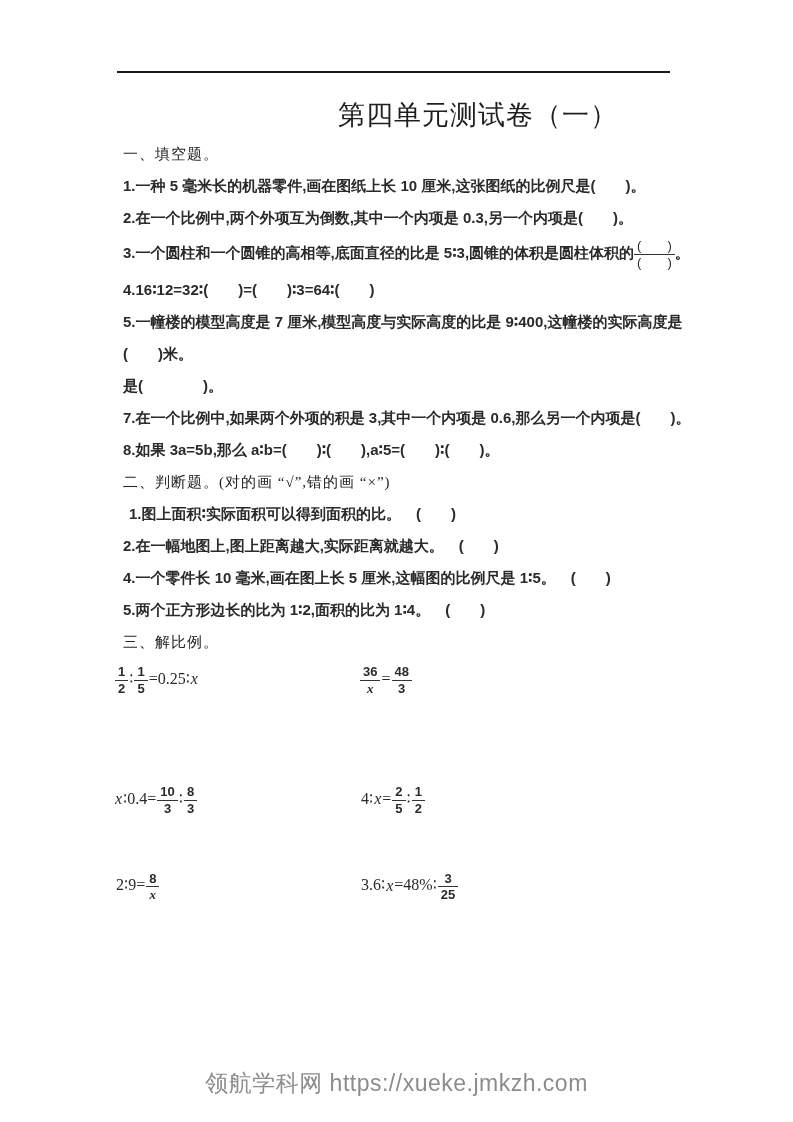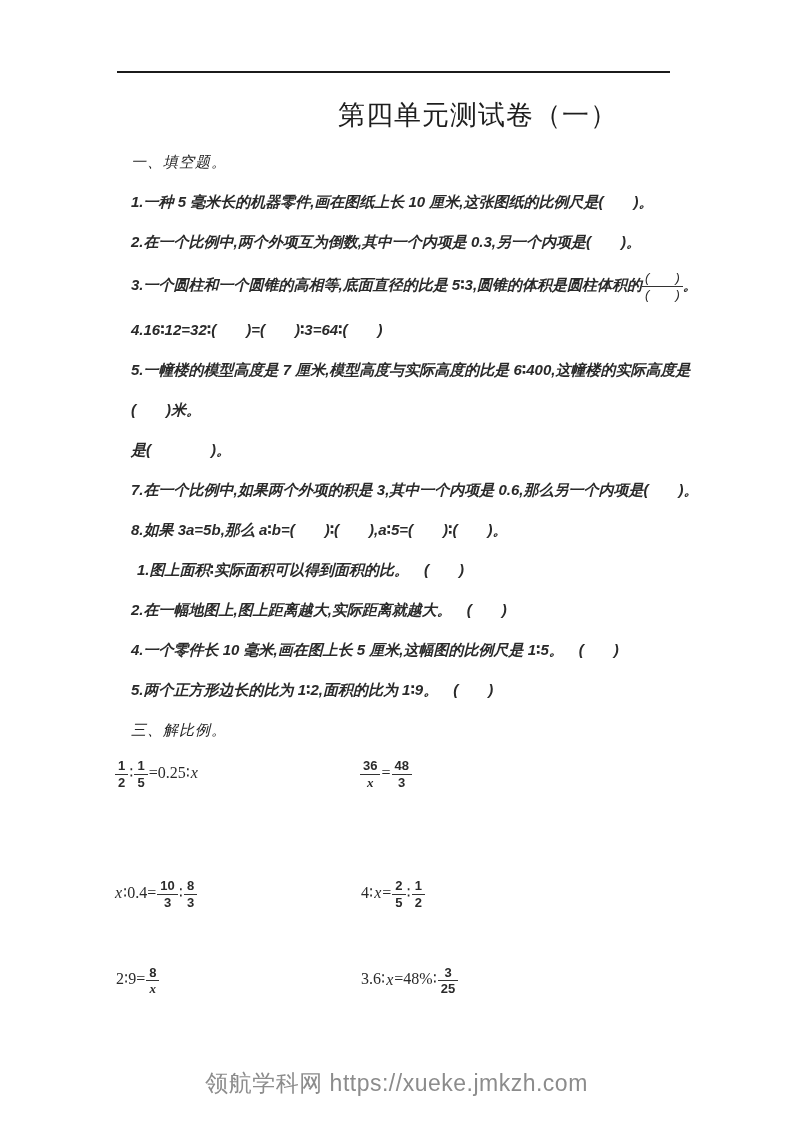--- a/index.html
+++ b/index.html
@@ -34,21 +34,21 @@
     white-space: nowrap;
   }
   .content {
     position: absolute;
     left: 115px;
     top: 134px;
     width: 578px;
     font-size: 15px;
     line-height: 24px;
   }
-  .content p { margin: 16px; white-space: nowrap; font-style: italic; }
+  .content p { margin: 8px; white-space: nowrap; }
   .sec-heading {
     font-family: "Liberation Serif", "DejaVu Serif", serif;
     font-weight: normal;
     letter-spacing: 1px;
     color: #222222;
   }
   .line { font-weight: bold; color: #2a2a2a; }
   .q3-line { margin: 5px 0 9px 0; line-height: 1.1; }
   .indent-sm { padding-left: 6px; }
   
@@ -101,30 +101,31 @@
 
   <h1 class="title">第四单元测试卷（一）</h1>
 
   <div class="content">
 
     <p class="sec-heading">一、填空题。</p>
     <p class="line">1.一种 5 毫米长的机器零件,画在图纸上长 10 厘米,这张图纸的比例尺是(　　)。</p>
     <p class="line">2.在一个比例中,两个外项互为倒数,其中一个内项是 0.3,另一个内项是(　　)。</p>
     <p class="line q3-line"><span>3.一个圆柱和一个圆锥的高相等,底面直径的比是 5∶3,圆锥的体积是圆柱体积的</span><span class="frac blank-frac"><span class="fnum">(　　)</span><span class="fden">(　　)</span></span><span>。</span></p>
     <p class="line">4.16∶12=32∶(　　)=(　　)∶3=64∶(　　)</p>
-    <p class="line">5.一幢楼的模型高度是 7 厘米,模型高度与实际高度的比是 6∶400,这幢楼的实际高度是</p>
+    <p class="line">5.一幢楼的模型高度是 7 厘米,模型高度与实际高度的比是 9∶400,这幢楼的实际高度是</p>
     <p class="line">(　　)米。</p>
     <p class="line">是(　　　　)。</p>
     <p class="line">7.在一个比例中,如果两个外项的积是 3,其中一个内项是 0.6,那么另一个内项是(　　)。</p>
     <p class="line">8.如果 3a=5b,那么 a∶b=(　　)∶(　　),a∶5=(　　)∶(　　)。</p>
 
+    <p class="sec-heading">二、判断题。(对的画 “√”,错的画 “×”)</p>
     <p class="line indent-sm">1.图上面积∶实际面积可以得到面积的比。　(　　)</p>
     <p class="line">2.在一幅地图上,图上距离越大,实际距离就越大。　(　　)</p>
     <p class="line">4.一个零件长 10 毫米,画在图上长 5 厘米,这幅图的比例尺是 1∶5。　(　　)</p>
-    <p class="line">5.两个正方形边长的比为 1∶2,面积的比为 1∶9。　(　　)</p>
+    <p class="line">5.两个正方形边长的比为 1∶2,面积的比为 1∶4。　(　　)</p>
 
     <p class="sec-heading">三、解比例。</p>
 
     <div class="eq-row eq-row-1">
       <div class="eq-cell"><span class="frac"><span class="fnum">1</span><span class="fden">2</span></span><span class="etx">∶</span><span class="frac"><span class="fnum">1</span><span class="fden">5</span></span><span class="etx">=0.25∶</span><span class="vx">x</span></div>
       <div class="eq-cell right"><span class="frac"><span class="fnum">36</span><span class="fden vx">x</span></span><span class="etx">=</span><span class="frac"><span class="fnum">48</span><span class="fden">3</span></span></div>
     </div>
 
     <div class="eq-row eq-row-2">
       <div class="eq-cell"><span class="vx">x</span><span class="etx">∶0.4=</span><span class="frac"><span class="fnum">10</span><span class="fden">3</span></span><span class="etx">∶</span><span class="frac"><span class="fnum">8</span><span class="fden">3</span></span></div>

